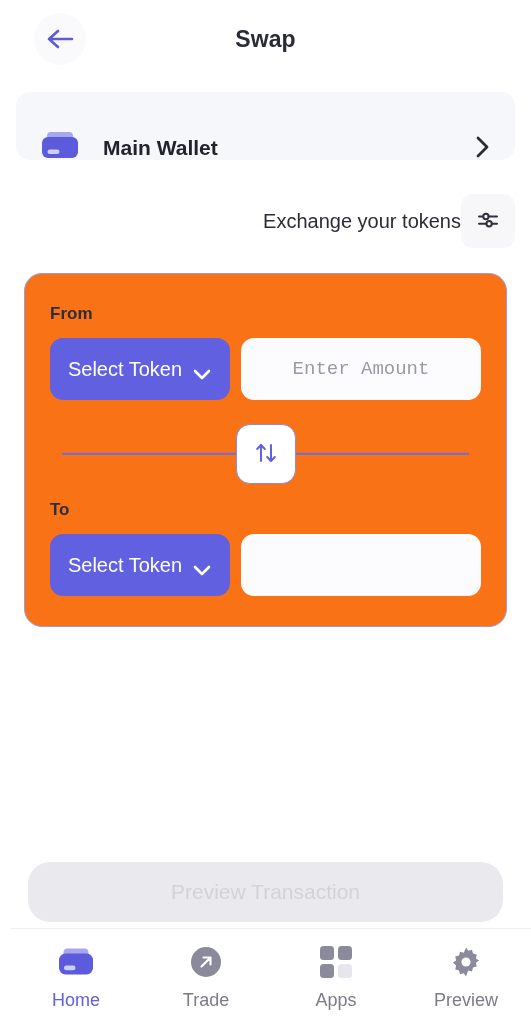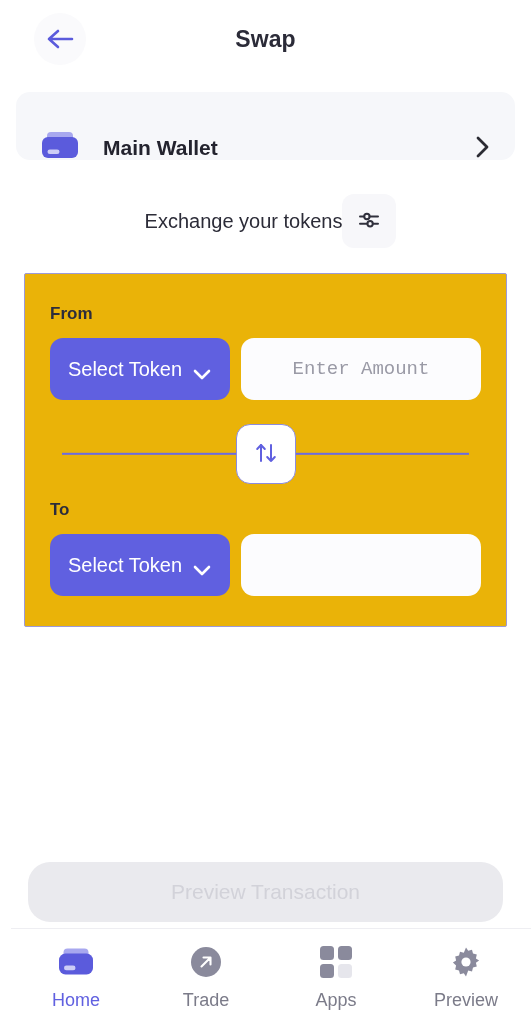--- a/index.html
+++ b/index.html
@@ -69,21 +69,21 @@
     color: #23232e;
     flex: 1 1 auto;
   }
   .chev-right { width: 20px; height: 26px; flex: 0 0 auto; }
 
   
   .section-head {
     margin: 34px 16px 0 16px;
     display: flex;
     align-items: center;
-    justify-content: center;
+    justify-content: flex-end;
   }
   .section-title {
     font-size: 20px;
     color: #2c2c38;
     padding-left: 10px;
   }
   .tune-btn {
     width: 54px;
     height: 54px;
     border-radius: 12px;
@@ -91,23 +91,23 @@
     border: none;
     display: flex;
     align-items: center;
     justify-content: center;
     cursor: pointer;
   }
 
   
   .swap-card {
     margin: 25px 24px 0 24px;
-    background: #eab308;
+    background: #f97316;
     border: 1.4px solid #9c9ad8;
-    border-radius: 2px;
+    border-radius: 18px;
     padding: 30px 25px 30px 25px;
   }
   .field-label {
     font-size: 17px;
     font-weight: 700;
     color: #2d2d3b;
     margin-bottom: 14px;
   }
   .field-row { display: flex; align-items: center; gap: 11px; }
 

